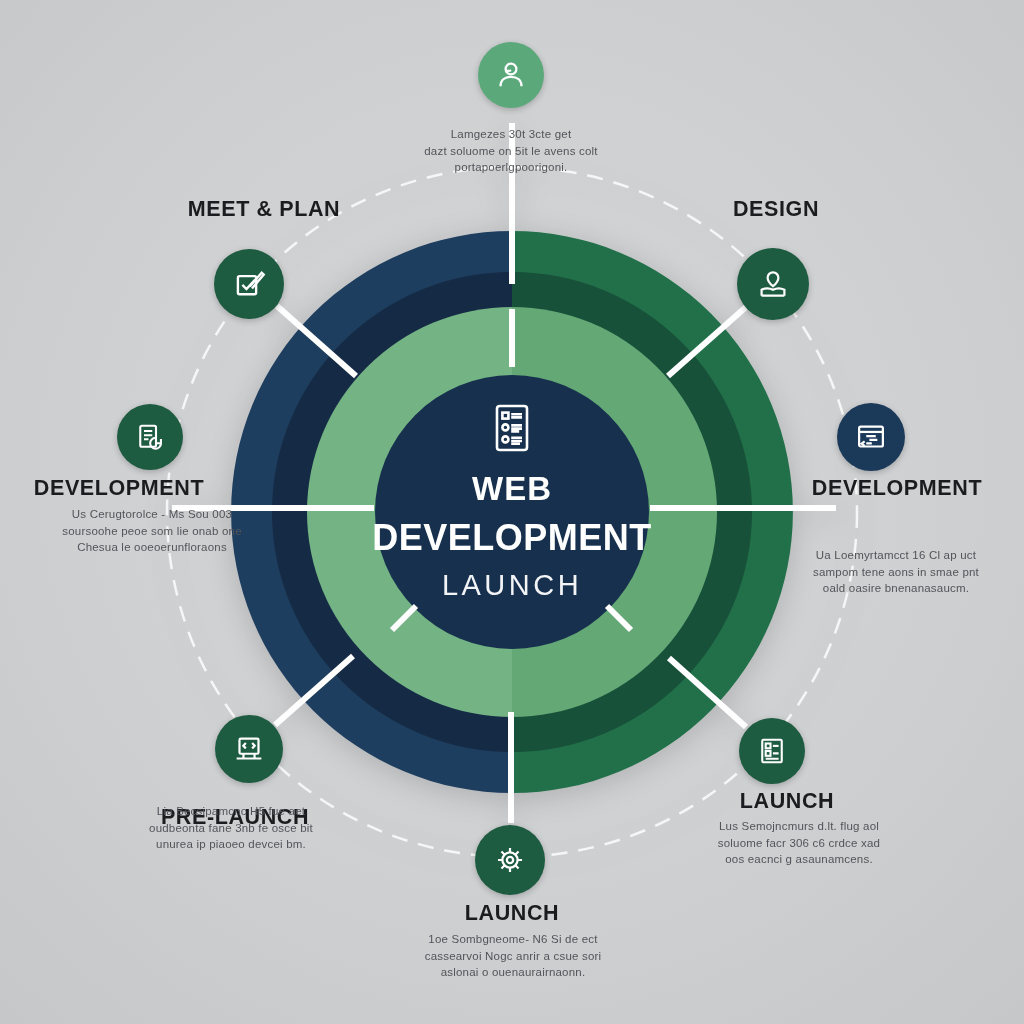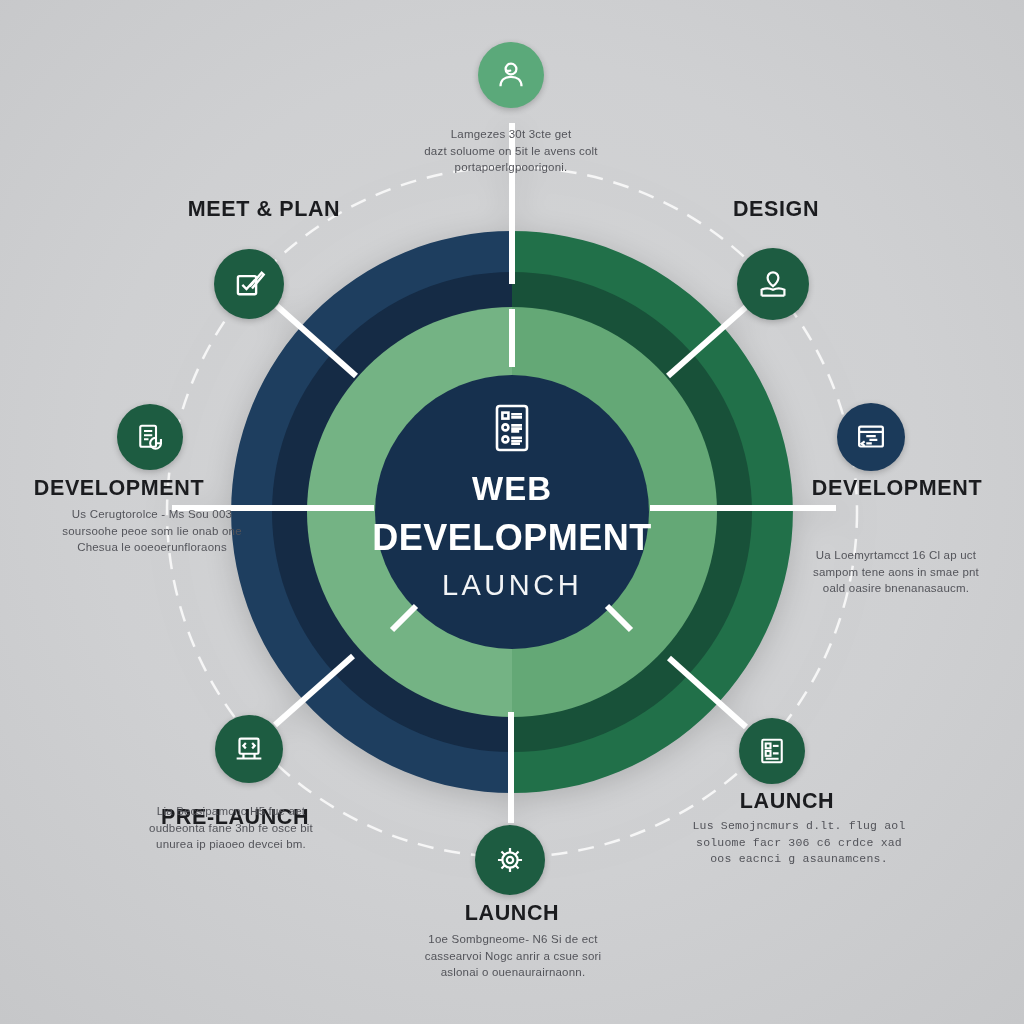--- a/index.html
+++ b/index.html
@@ -154,21 +154,21 @@
   <div class="node" style="left:772px;top:751px;width:66px;height:66px;background:#1d5c41;">
     <svg width="36" height="36" viewBox="0 0 24 24" fill="none" stroke="#ffffff" stroke-width="1.4">
       <rect x="5.5" y="4.5" width="13" height="15" rx="0.8"></rect>
       <rect x="7.8" y="7" width="3.2" height="3.2"></rect>
       <path d="M12.6 8.6h3.8"></path>
       <rect x="7.8" y="12" width="3.2" height="3.2"></rect>
       <path d="M12.6 13.6h3.8M7.8 17.2h8.6"></path>
     </svg>
   </div>
   <div class="stage-label" style="left:787px;top:801px;">LAUNCH</div>
-  <div class="stage-caption" style="left:799px;top:818px;width:240px;font-family:Liberation Mono, monospace;">Lus Semojncmurs  d.lt. flug aol
+  <div class="stage-caption" style="left:799px;top:818px;width:240px;">Lus Semojncmurs  d.lt. flug aol
 soluome facr 306 c6 crdce xad
 oos eacnci g asaunamcens.</div>
 
   <div class="node" style="left:510px;top:860px;width:70px;height:70px;background:#1d5c41;">
     <svg width="38" height="38" viewBox="0 0 24 24" fill="none" stroke="#ffffff" stroke-width="1.4">
       <circle cx="12" cy="12" r="4.8"></circle>
       <circle cx="12" cy="12" r="2"></circle>
       <path d="M12 4.4v2.6M12 17v2.6M4.4 12H7M17 12h2.6M6.6 6.6l1.9 1.9M15.5 15.5l1.9 1.9M17.4 6.6l-1.9 1.9M8.5 15.5l-1.9 1.9"></path>
     </svg>
   </div>

